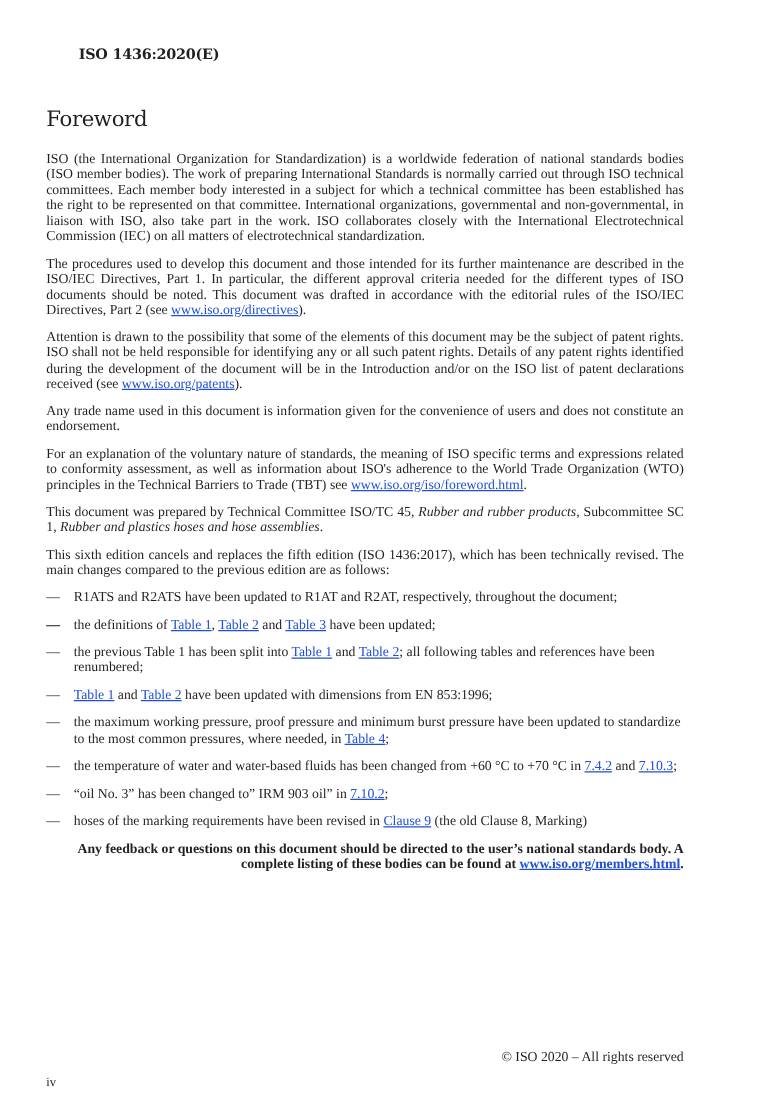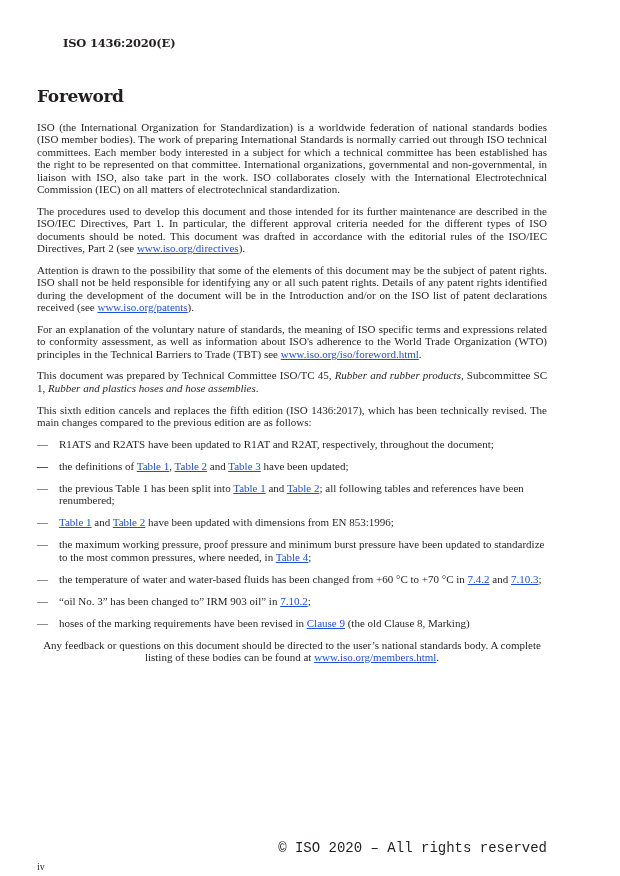--- a/index.html
+++ b/index.html
@@ -1,49 +1,50 @@
 <!DOCTYPE html>
 <html><head>
 <meta charset="utf-8">
 <style>
   html, body { margin: 0; padding: 0; background: #ffffff; }
   body { width: 620px; height: 876px; position: relative; overflow: hidden;
          font-family: "DejaVu Serif", "Liberation Serif", serif; color: #231f20; }
   .header-title { position: absolute; left: 37px; top: 36px; font-size: 11.5px; font-weight: bold;
          font-family: "DejaVu Serif", serif; letter-spacing: -0.2px; margin-left: 26px; }
-  .heading { position: absolute; left: 37px; top: 86px; font-size: 17px; font-weight: bold; margin: 0;
+  .heading { position: absolute; left: 37px; top: 86px; font-size: 17px; font-weight: normal; margin: 0;
          font-family: "DejaVu Serif", serif; letter-spacing: -0.3px; }
   .content { position: absolute; left: 37px; top: 121px; width: 510px;
          font-family: "Liberation Serif", serif; font-size: 11px; line-height: 12.4px; }
   .content p { margin: 0 0 9.4px 0; text-align: justify; }
-  .content p.nojust { text-align: center; }
+  .content p.nojust { text-align: right; font-weight: bold; }
   ul.changes { list-style: none; margin: 0 0 9px 0; padding: 0; }
   ul.changes li { position: relative; padding-left: 22px; margin-bottom: 9.6px; }
   ul.changes li .dash { position: absolute; left: 0; top: 0; }
   a { color: #1f4fd6; text-decoration: underline; }
   em { font-style: italic; }
   .footer-page { position: absolute; left: 37px; top: 861px; font-size: 10px;
          font-family: "Liberation Serif", serif; }
-  .footer-copy { position: absolute; right: 73px; top: 840px; font-size: 14px;
-         font-family: Liberation Mono, monospace; }
+  .footer-copy { position: absolute; right: 73px; top: 840px; font-size: 11px;
+         font-family: Liberation Serif, serif; }
 </style>
 </head>
 <body>
 
 <div class="header-title">ISO 1436:2020(E)</div>
 
 <h1 class="heading">Foreword</h1>
 
 <div class="content">
   <p>ISO (the International Organization for Standardization) is a worldwide federation of national standards bodies (ISO member bodies). The work of preparing International Standards is normally carried out through ISO technical committees. Each member body interested in a subject for which a technical committee has been established has the right to be represented on that committee. International organizations, governmental and non-governmental, in liaison with ISO, also take part in the work. ISO collaborates closely with the International Electrotechnical Commission (IEC) on all matters of electrotechnical standardization.</p>
 
   <p><span>The procedures used to develop this document and those intended for its further maintenance are described in the ISO/IEC Directives, Part 1. In particular, the different approval criteria needed for the different types of ISO documents should be noted. This document was drafted in accordance with the editorial rules of the ISO/IEC Directives, Part 2 (see </span><a>www.iso.org/directives</a><span>).</span></p>
 
   <p><span>Attention is drawn to the possibility that some of the elements of this document may be the subject of patent rights. ISO shall not be held responsible for identifying any or all such patent rights. Details of any patent rights identified during the development of the document will be in the Introduction and/or on the ISO list of patent declarations received (see </span><a>www.iso.org/patents</a><span>).</span></p>
 
+  <p>Any trade name used in this document is information given for the convenience of users and does not constitute an endorsement.</p>
 
   <p><span>For an explanation of the voluntary nature of standards, the meaning of ISO specific terms and expressions related to conformity assessment, as well as information about ISO's adherence to the World Trade Organization (WTO) principles in the Technical Barriers to Trade (TBT) see </span><a>www.iso.org/iso/foreword.html</a><span>.</span></p>
 
   <p><span>This document was prepared by Technical Committee ISO/TC 45, </span><em>Rubber and rubber products</em><span>, Subcommittee SC 1, </span><em>Rubber and plastics hoses and hose assemblies</em><span>.</span></p>
 
   <p>This sixth edition cancels and replaces the fifth edition (ISO 1436:2017), which has been technically revised. The main changes compared to the previous edition are as follows:</p>
 
   <ul class="changes">
     <li><span class="dash">—</span><span>R1ATS and R2ATS have been updated to R1AT and R2AT, respectively, throughout the document;</span></li>
 

